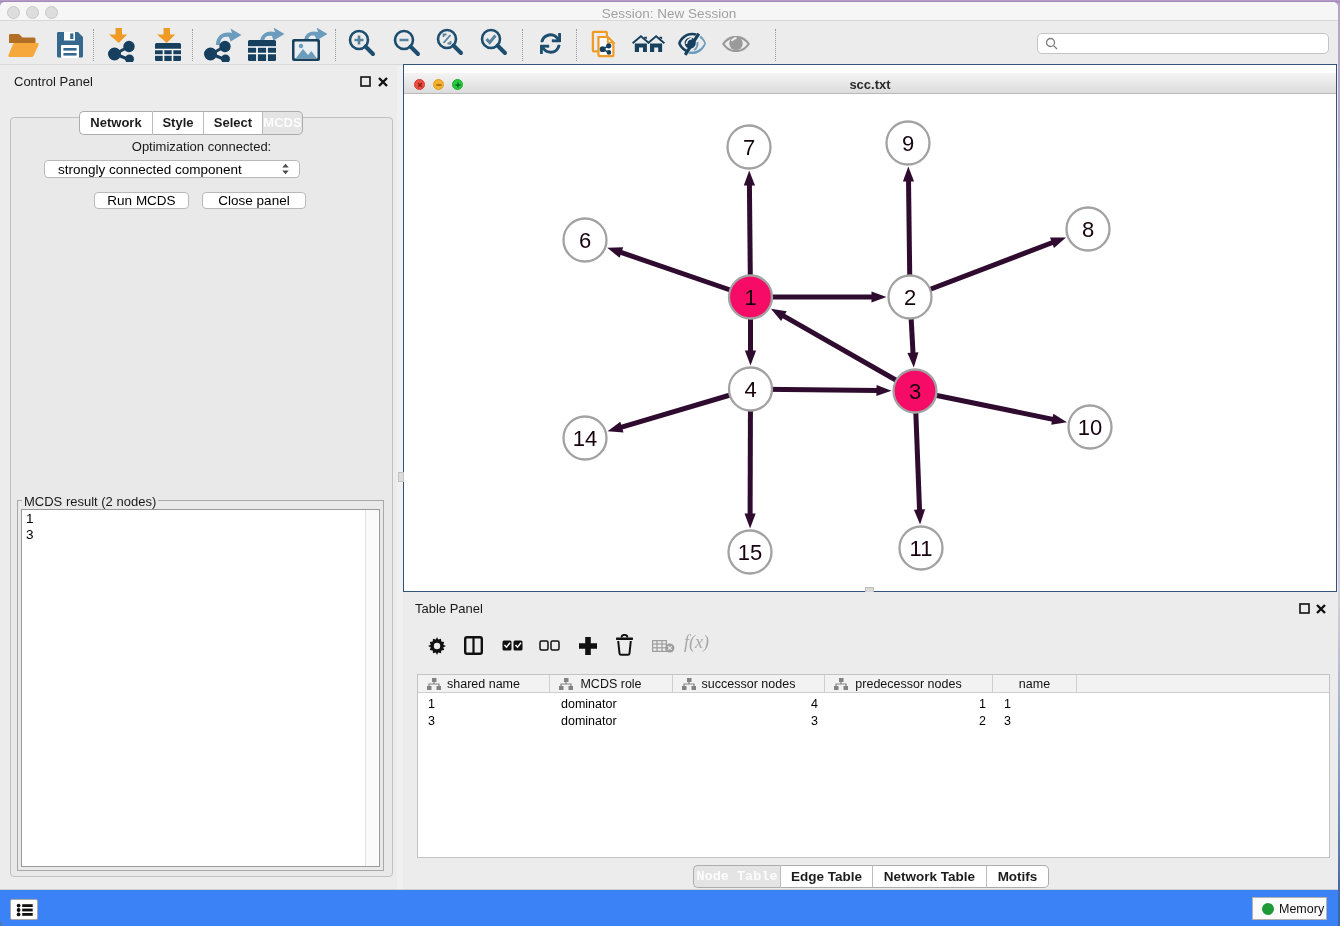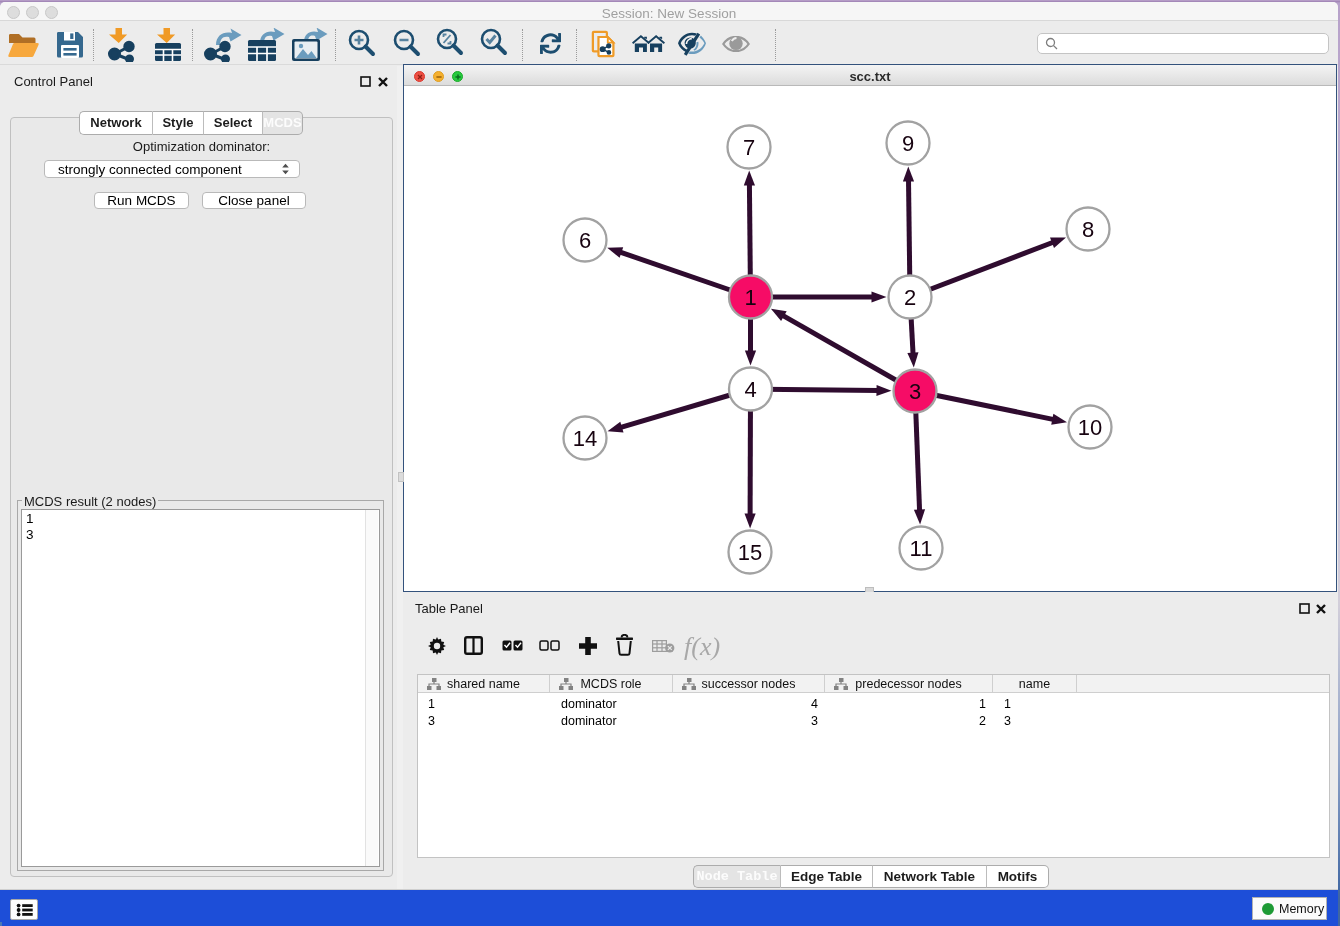--- a/index.html
+++ b/index.html
@@ -20,35 +20,35 @@
 #cp { position:absolute; left:0; top:64px; width:403px; bottom:37px; background:#ececec; }
 #cphead { position:absolute; top:8px; left:14px; font-size:13px; color:#1a1a1a; }
 #cpbox { position:absolute; left:10px; top:51px; right:10px; height:760px; background:#e9e9e9; border:1px solid #c0c0c0; border-radius:4px; }
 .tabrow { position:absolute; display:flex; font-size:13px; color:#1c1c1c; }
 .tab { background:#fff; border-top:1px solid #acacac; border-bottom:1px solid #acacac; border-right:1px solid #bcbcbc; text-align:center; line-height:22px; height:24px; font-weight:700; }
 .tab.first { border-left:1px solid #acacac; border-radius:5px 0 0 5px; }
 .tab.last { border-right:1px solid #acacac; border-radius:0 5px 5px 0; }
 .tab.sel { background:#e4e4e4; color:#fcfcfc; }
 
 #nw { position:absolute; left:403px; top:62px; width:934px; height:528px; border:1px solid #33527c; background:#fff; }
-#nwtitle { position:absolute; left:0; right:0; top:0; height:21px; background:linear-gradient(180deg,#f4f4f4,#dcdcdc); border-bottom:1px solid #b9b9b9; }
+#nwtitle { position:absolute; left:0; right:0; top:8px; height:21px; background:linear-gradient(180deg,#f4f4f4,#dcdcdc); border-bottom:1px solid #b9b9b9; }
 .mac { position:absolute; top:6px; width:11px; height:11px; border-radius:50%; }
 #nwname { position:absolute; left:0; right:0; top:4px; text-align:center; font-size:13px; font-weight:700; color:#2b2b2b; }
 
 #tp { position:absolute; left:403px; top:590px; right:0; bottom:37px; background:#ececec; }
 #tphead-label { position:absolute; top:9px; left:12px; font-size:13px; color:#1a1a1a; }
 #tbl { position:absolute; left:14px; top:82px; right:8px; height:184px; background:#fff; border:1px solid #c3c3c3; }
 #tblhdr { position:absolute; left:0; right:0; top:0; height:18px; background:#f2f2f2; border-bottom:1px solid #cfcfcf; font-size:12.5px; color:#111; }
 .hcell { position:absolute; top:0; height:18px; border-right:1px solid #cfcfcf; text-align:center; line-height:18px; }
 .trow { position:absolute; left:0; right:0; height:17px; font-size:12.5px; color:#000; }
 .tc { position:absolute; top:1px; }
 
 .btabs { position:absolute; display:flex; font-size:13.5px; font-weight:400; color:#1c1c1c; }
 
-#status { position:absolute; left:0; right:0; bottom:0; height:37px; background:#1d4ed8; border-top:1px solid #cfcfcf; }
+#status { position:absolute; left:0; right:0; bottom:0; height:37px; background:#3b82f6; border-top:1px solid #cfcfcf; }
 #memory { position:absolute; right:11px; top:7px; width:75px; height:23px; background:#fbfbfb; border:1px solid #b2b2b2; font-size:12.5px; color:#111; }
 #listbtn { position:absolute; left:10px; top:9px; width:28px; height:21px; background:#fdfdfd; border:1px solid #a9a9a9; border-radius:2px; }
 .hico { position:absolute; top:3px; }
 </style>
 </head>
 <body>
 <div id="win">
 
   <div id="titlebar">
     <div class="tl" style="left:7px;"></div>
@@ -202,21 +202,21 @@
     <svg class="abs" style="right:14px;top:10px" width="12" height="12" viewBox="0 0 12 12">
         <path d="M2 2 L10 10 M10 2 L2 10" stroke="#111" stroke-width="2.4"></path>
       </svg>
     <div id="cpbox"></div>
     <div class="tabrow" style="left:79px; top:45px;">
       <div class="tab first" style="width:74px;">Network</div>
       <div class="tab" style="width:51px;">Style</div>
       <div class="tab" style="width:59px;">Select</div>
       <div class="tab last sel" style="width:40px;">MCDS</div>
     </div>
-    <div class="abs" style="left:0;top:73px;width:403px;text-align:center;font-size:13px;color:#1a1a1a;">Optimization dominator:</div>
+    <div class="abs" style="left:0;top:73px;width:403px;text-align:center;font-size:13px;color:#1a1a1a;">Optimization connected:</div>
     <div class="abs" id="dropdown" style="left:44px;top:94px;width:256px;height:18px;background:#fff;border:1px solid #b9b9b9;border-radius:4px;">
       <span style="position:absolute;left:13px;top:1px;font-size:13.5px;color:#000;">strongly connected component</span>
       <svg style="position:absolute;right:8px;top:1px" width="11" height="14" viewBox="0 0 11 14">
           <path d="M2.2 5.4 L5.5 1.8 L8.8 5.4 Z M2.2 8.6 L5.5 12.2 L8.8 8.6 Z" fill="#4f4f4f"></path>
         </svg>
     </div>
     <div class="abs" style="left:94px;top:126px;width:95px;height:17px;background:#fff;border:1px solid #b9b9b9;border-radius:4px;text-align:center;line-height:15px;font-size:13.5px;">Run MCDS</div>
     <div class="abs" style="left:202px;top:126px;width:104px;height:17px;background:#fff;border:1px solid #b9b9b9;border-radius:4px;text-align:center;line-height:15px;font-size:13.5px;">Close panel</div>
 
     <div class="abs" style="left:17px;top:434px;width:367px;height:371px;border:1px solid #a8a8a8;"></div>
@@ -351,21 +351,21 @@
         <g stroke="#9d9d9d" stroke-width="1.2">
           <rect x="0.6" y="0.6" width="13.8" height="10.8" fill="none"></rect>
           <line x1="0.6" y1="4" x2="14.4" y2="4"></line>
             <line x1="0.6" y1="7.8" x2="14.4" y2="7.8"></line>
           <line x1="5" y1="0.6" x2="5" y2="11.4"></line>
             <line x1="10" y1="0.6" x2="10" y2="11.4"></line>
         </g>
         <circle cx="17.8" cy="8" r="4.6" fill="#9d9d9d"></circle>
         <path d="M15.9 6.1 l3.8 3.8 M19.7 6.1 l-3.8 3.8" stroke="#ececec" stroke-width="1.2"></path>
       </svg>
-      <div class="abs" style="left:281px;top:40px;font-family:'Liberation Serif',serif;font-style:italic;font-size:26px;color:#a8a8a8;">f(x)</div>
+      <div class="abs" style="left:281px;top:40px;font-family:'Liberation Serif',serif;font-style:italic;font-size:18px;color:#a8a8a8;">f(x)</div>
     </div>
     <div id="tbl">
       <div id="tblhdr">
         <div class="hcell" style="left:0;width:132px;">shared name</div>
         <div class="hcell" style="left:132px;width:123px;">MCDS role</div>
         <div class="hcell" style="left:255px;width:152px;">successor nodes</div>
         <div class="hcell" style="left:407px;width:168px;">predecessor nodes</div>
         <div class="hcell" style="left:575px;width:84px;">name</div>
         <svg class="hico" style="left:9px" width="14" height="12" viewBox="0 0 14 12">
             <g fill="#828282">

